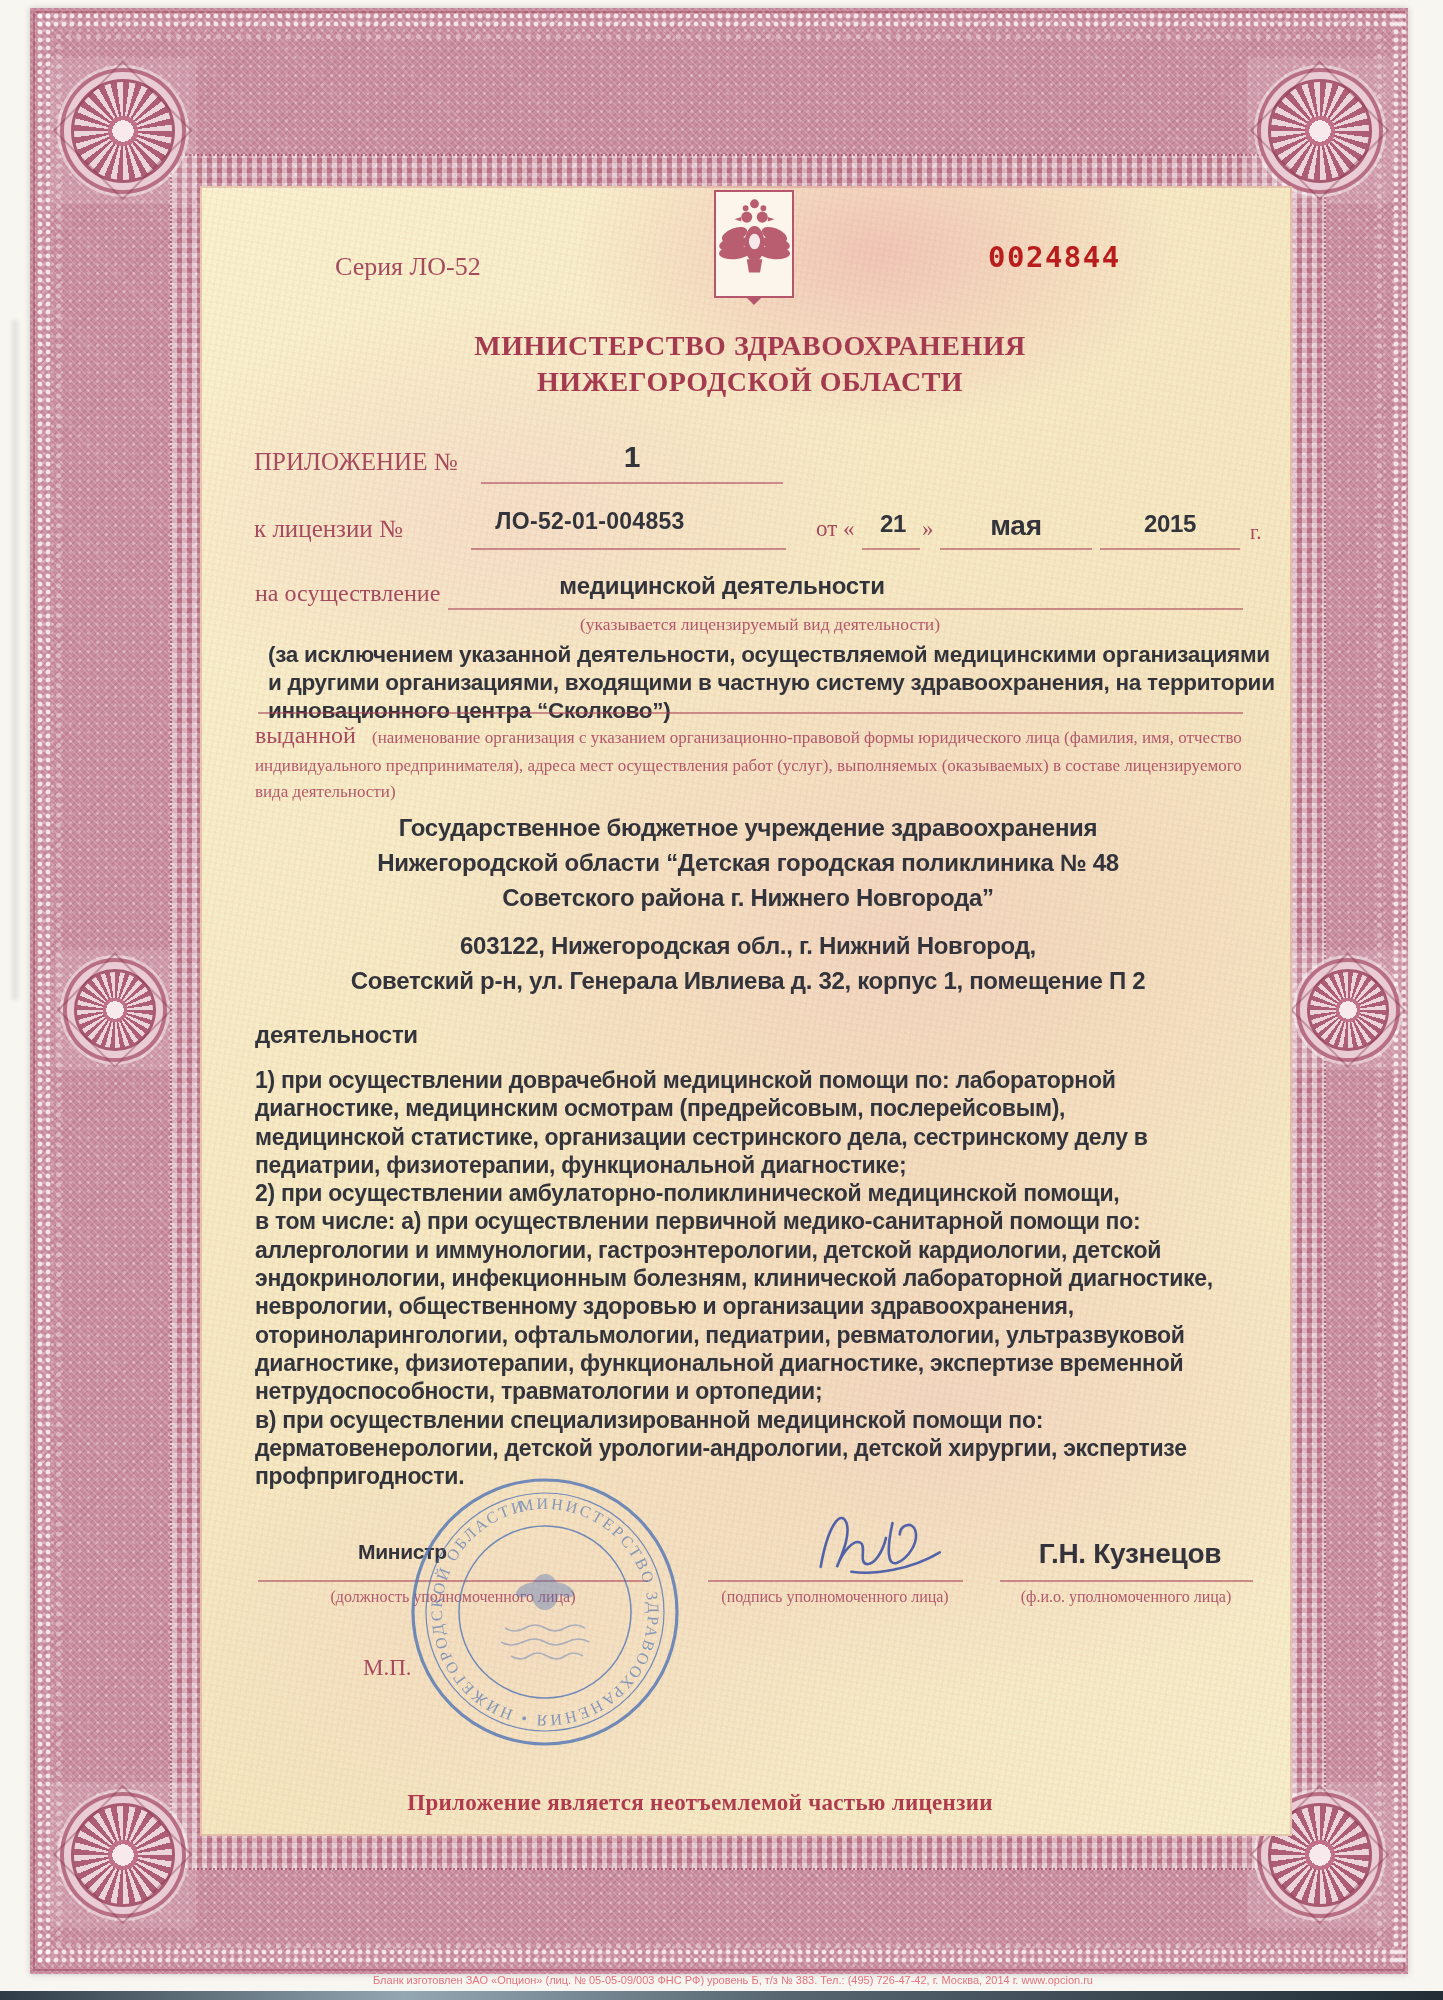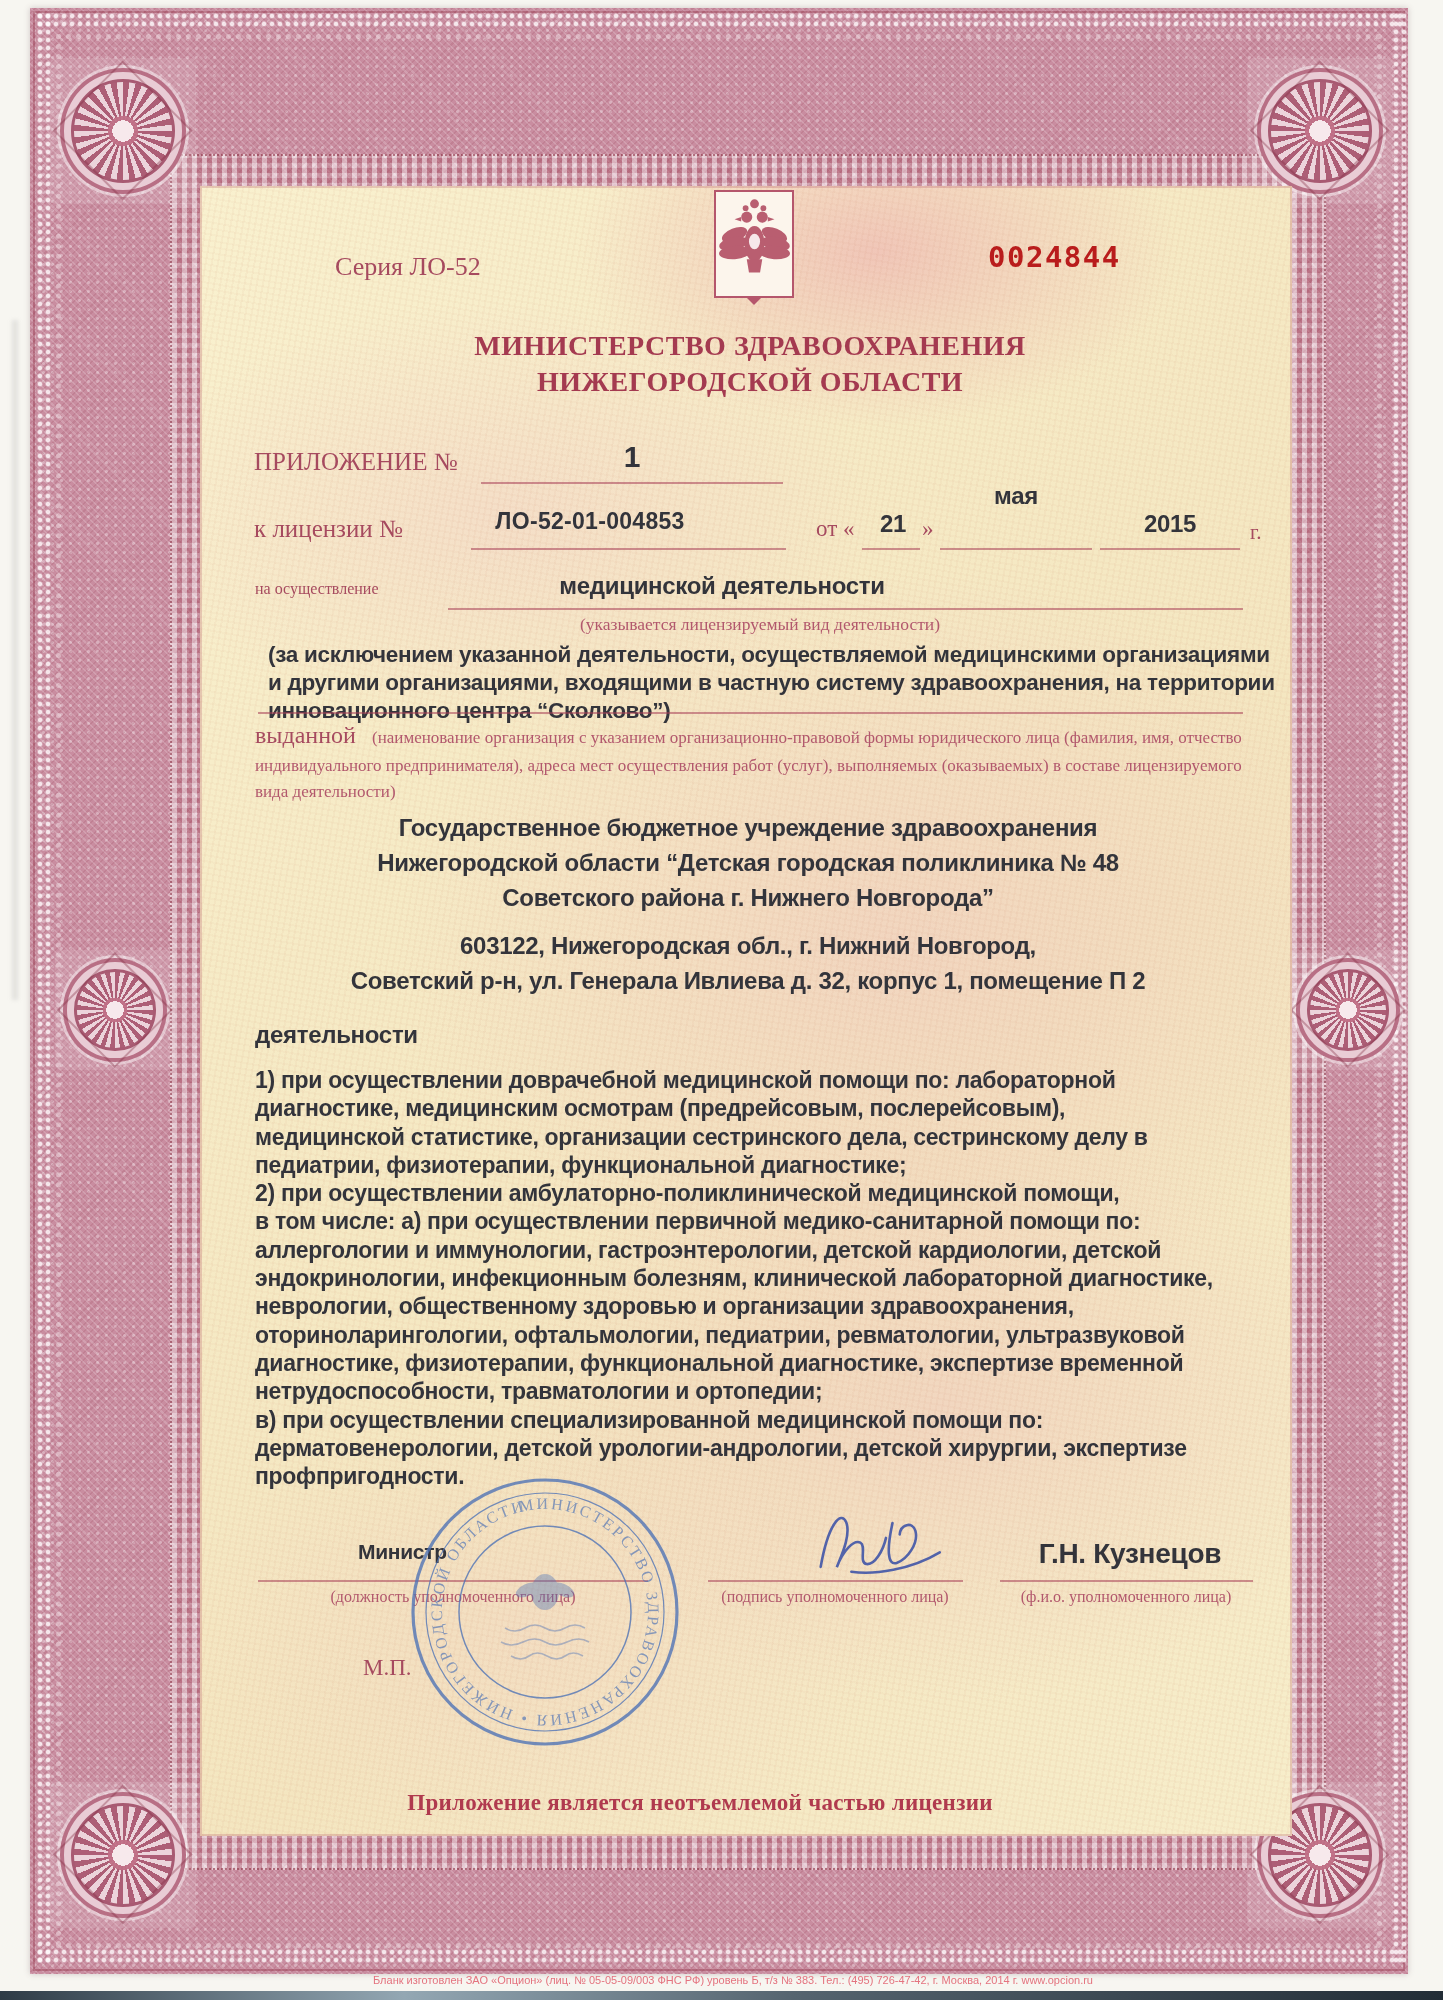--- a/index.html
+++ b/index.html
@@ -137,27 +137,27 @@
   <div class="uline" style="left:481px; top:482px; width:302px;"></div>
 
   <div class="abs rser nw" style="left:254px; top:515px; font-size:25px;">к лицензии  №</div>
   <div class="abs blk ctr" style="left:590px; top:508px; font-size:23px; letter-spacing:.3px;">ЛО-52-01-004853</div>
   <div class="uline" style="left:471px; top:548px; width:315px;"></div>
 
   <div class="abs rser nw" style="left:816px; top:516px; font-size:23px;">от «</div>
   <div class="abs blk nw" style="left:880px; top:510px; font-size:24px;">21</div>
   <div class="abs rser nw" style="left:922px; top:516px; font-size:23px;">»</div>
   <div class="uline" style="left:862px; top:548px; width:58px;"></div>
-  <div class="abs blk ctr" style="left:1016px; top:482px; font-size:24px;">мая</div>
+  <div class="abs blk ctr" style="left:1016px; top:510px; font-size:28px;">мая</div>
   <div class="uline" style="left:940px; top:548px; width:152px;"></div>
   <div class="abs blk ctr" style="left:1170px; top:510px; font-size:24px;">2015</div>
   <div class="uline" style="left:1100px; top:548px; width:140px;"></div>
   <div class="abs rser nw" style="left:1250px; top:520px; font-size:21px;">г.</div>
 
-  <div class="abs rser nw" style="left:255px; top:580px; font-size:16px;">на осуществление</div>
+  <div class="abs rser nw" style="left:255px; top:580px; font-size:24px;">на осуществление</div>
   <div class="abs blk ctr" style="left:722px; top:572px; font-size:24px;">медицинской деятельности</div>
   <div class="uline" style="left:448px; top:608px; width:795px;"></div>
   <div class="abs hint ctr" style="left:760px; top:614px; font-size:17.5px;">(указывается лицензируемый вид деятельности)</div>
 
   <div class="abs blk nw" style="left:268px; top:642px; font-size:22.5px;">(за исключением указанной деятельности, осуществляемой медицинскими организациями</div>
   <div class="abs blk nw" style="left:268px; top:670px; font-size:22.5px;">и другими организациями, входящими в частную систему здравоохранения, на территории</div>
   <div class="abs blk nw" style="left:268px; top:698px; font-size:22.5px;">инновационного центра “Сколково”)</div>
   <div class="uline" style="left:258px; top:712px; width:985px; height:1.5px;"></div>
 
   <div class="abs rser nw" style="left:255px; top:722px; font-size:24px;">выданной</div>

